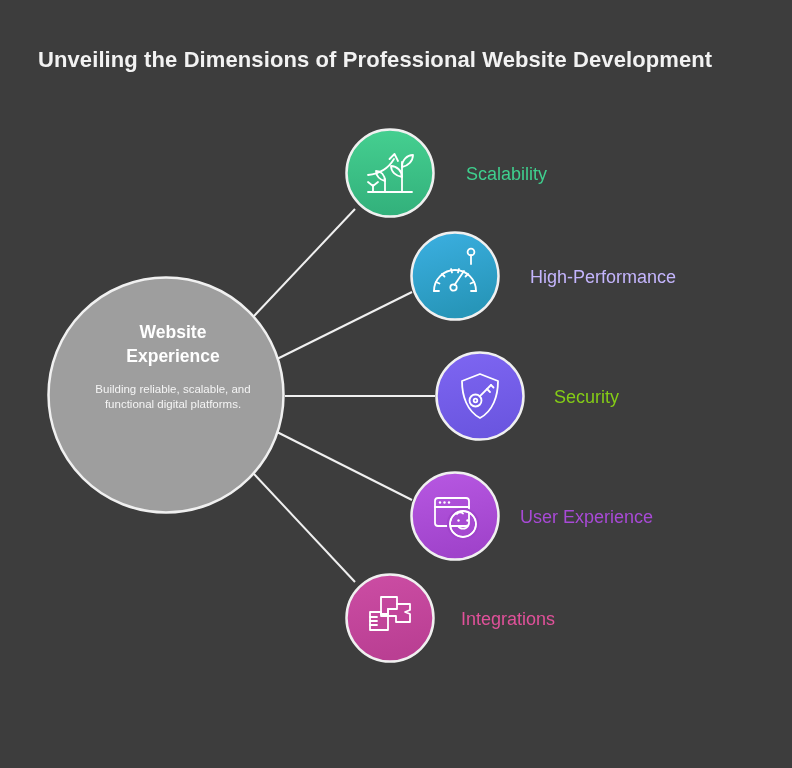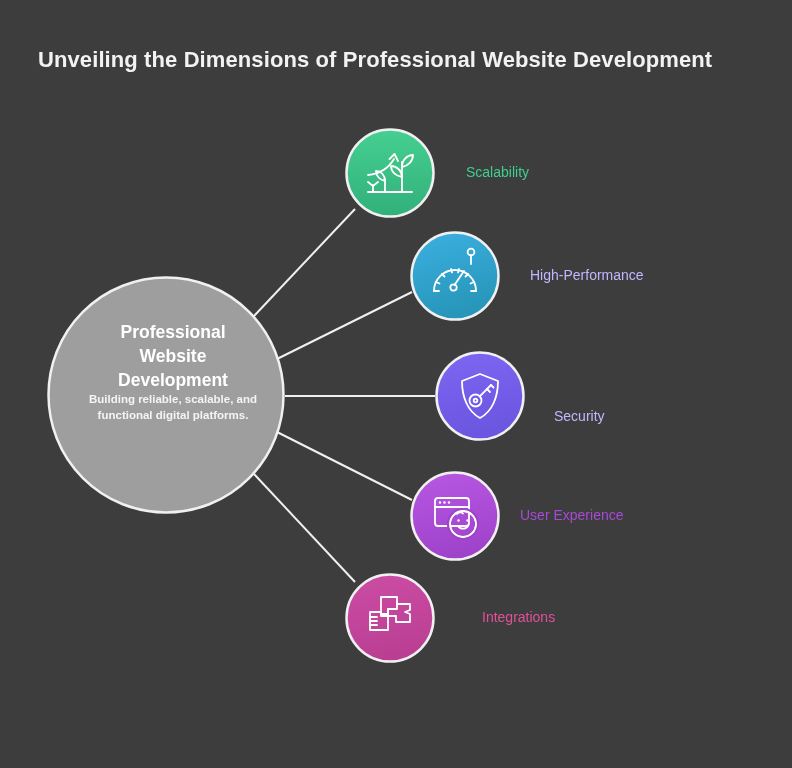--- a/index.html
+++ b/index.html
@@ -41,30 +41,30 @@
     color: #ffffff;
     pointer-events: none;
   }
   .hub-title {
     font-size: 17.5px;
     font-weight: bold;
     line-height: 1.38;
     color: #ffffff;
   }
   .hub-sub {
-    margin-top: 0;
+    margin-top: 14px;
     font-size: 11.5px;
-    font-weight: bold;
+    font-weight: normal;
     line-height: 1.32;
     color: #f4f4f4;
     padding: 0 8px;
   }
   .node-label {
     position: absolute;
-    font-size: 14px;
+    font-size: 18px;
     font-weight: normal;
     white-space: nowrap;
   }
 </style>
 </head>
 <body style="background: rgb(61, 61, 61);">
 
 <div id="page-title">Unveiling the Dimensions of Professional Website Development</div>
 
 <svg id="diagram" viewBox="0 0 792 768">
@@ -174,26 +174,25 @@
       <path d="M -20,-6 L -20,12 L -2,12 L -2,-2 L -9,-2 L -9,-6 Z"></path>
       <line x1="-20" y1="-1" x2="-13" y2="-1"></line>
       <line x1="-20" y1="3" x2="-13" y2="3"></line>
       <line x1="-20" y1="7" x2="-13" y2="7"></line>
     </g>
   </g>
 </svg>
 
 <div class="hub-text">
   <div class="hub-title">
-    <div>Professional</div>
     <div>Website</div>
-    <div>Development</div>
+    <div>Experience</div>
   </div>
   <div class="hub-sub">Building reliable, scalable, and functional digital platforms.</div>
 </div>
 
 <div id="labels">
     <div class="node-label" style="left: 466px; top: 164px; color: rgb(63, 207, 142);">Scalability</div>
     <div class="node-label" style="left: 530px; top: 267px; color: #c4b5fd;">High-Performance</div>
-    <div class="node-label" style="left: 554px; top: 387px; color: #c4b5fd; margin-top: 21px;">Security</div>
+    <div class="node-label" style="left: 554px; top: 387px; color: #84cc16;">Security</div>
     <div class="node-label" style="left: 520px; top: 507px; color: rgb(168, 74, 214);">User Experience</div>
-    <div class="node-label" style="left: 482px; top: 609px; color: rgb(224, 81, 154);">Integrations</div>
+    <div class="node-label" style="left: 461px; top: 609px; color: rgb(224, 81, 154);">Integrations</div>
   </div>
 
 </body></html>

